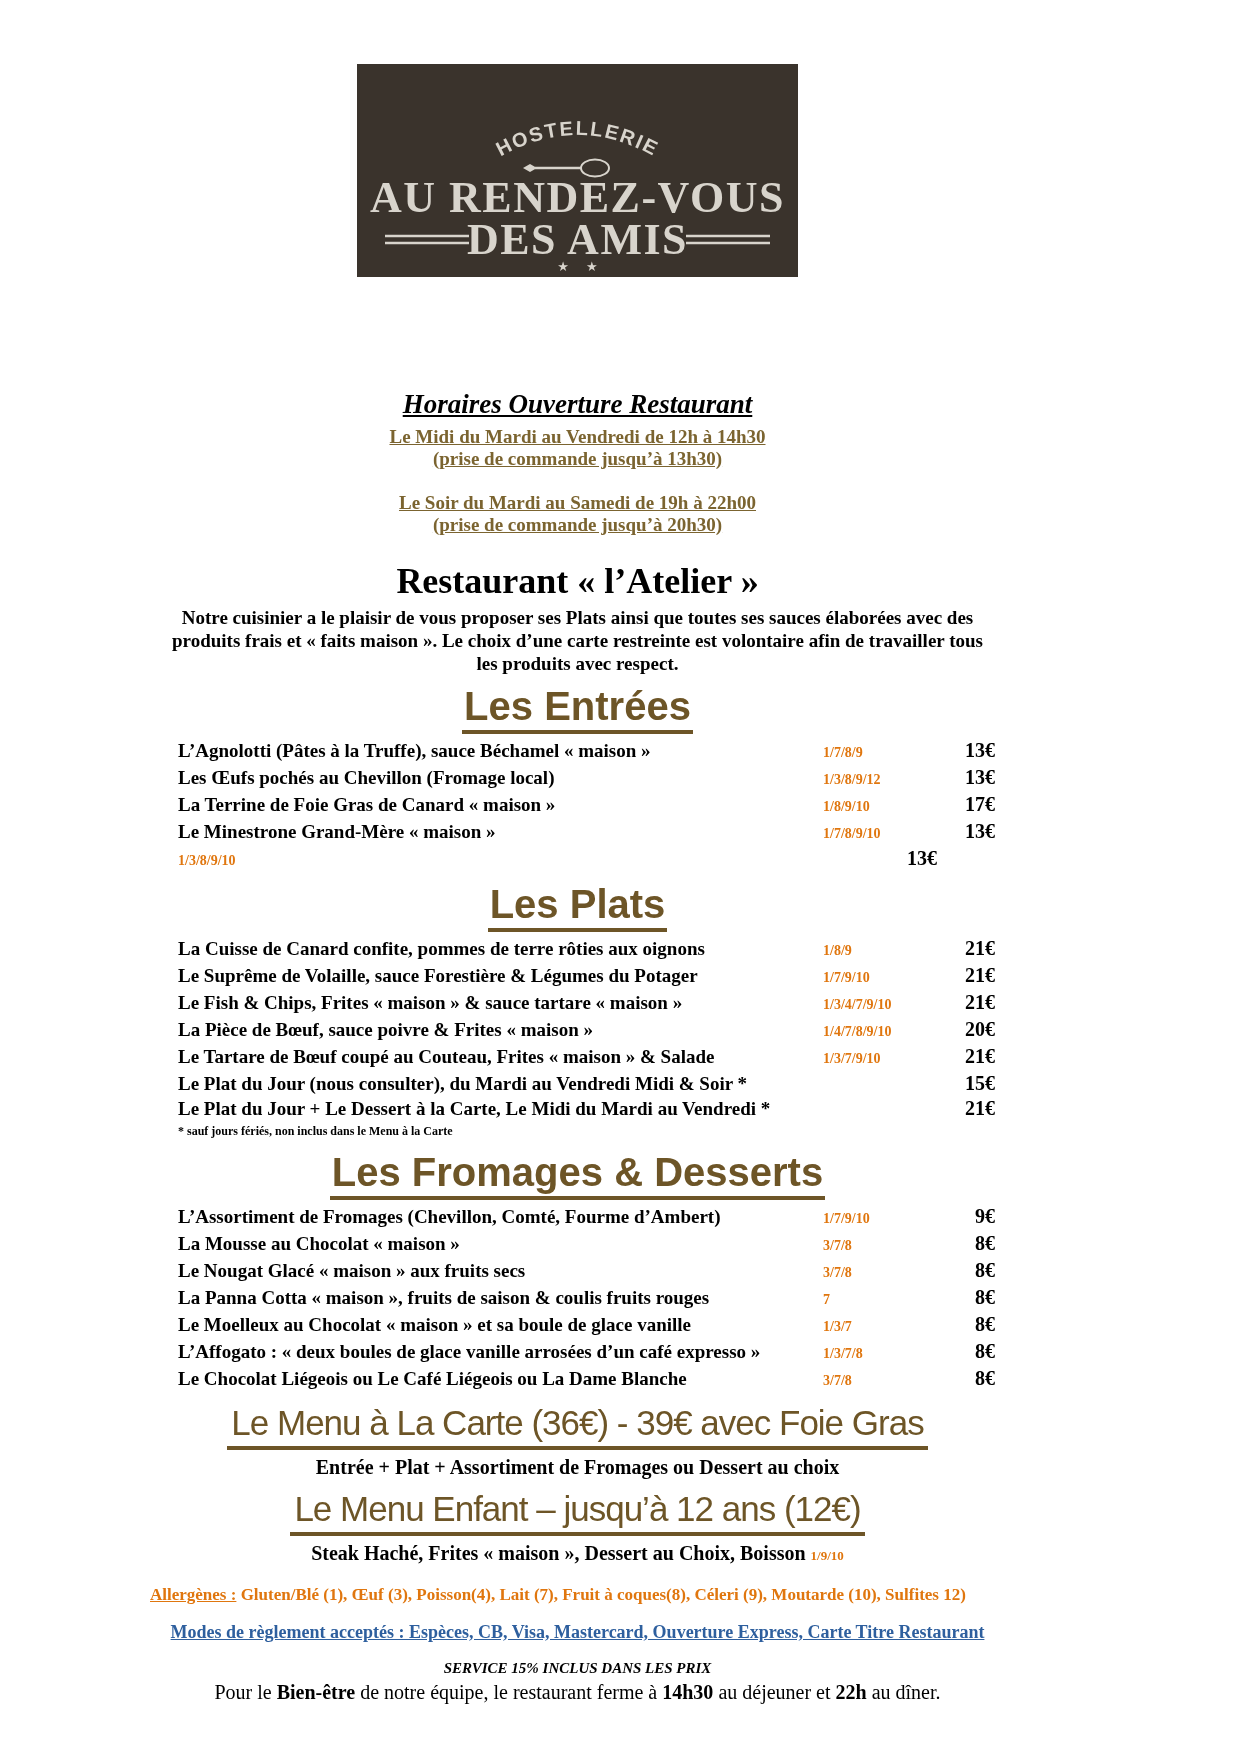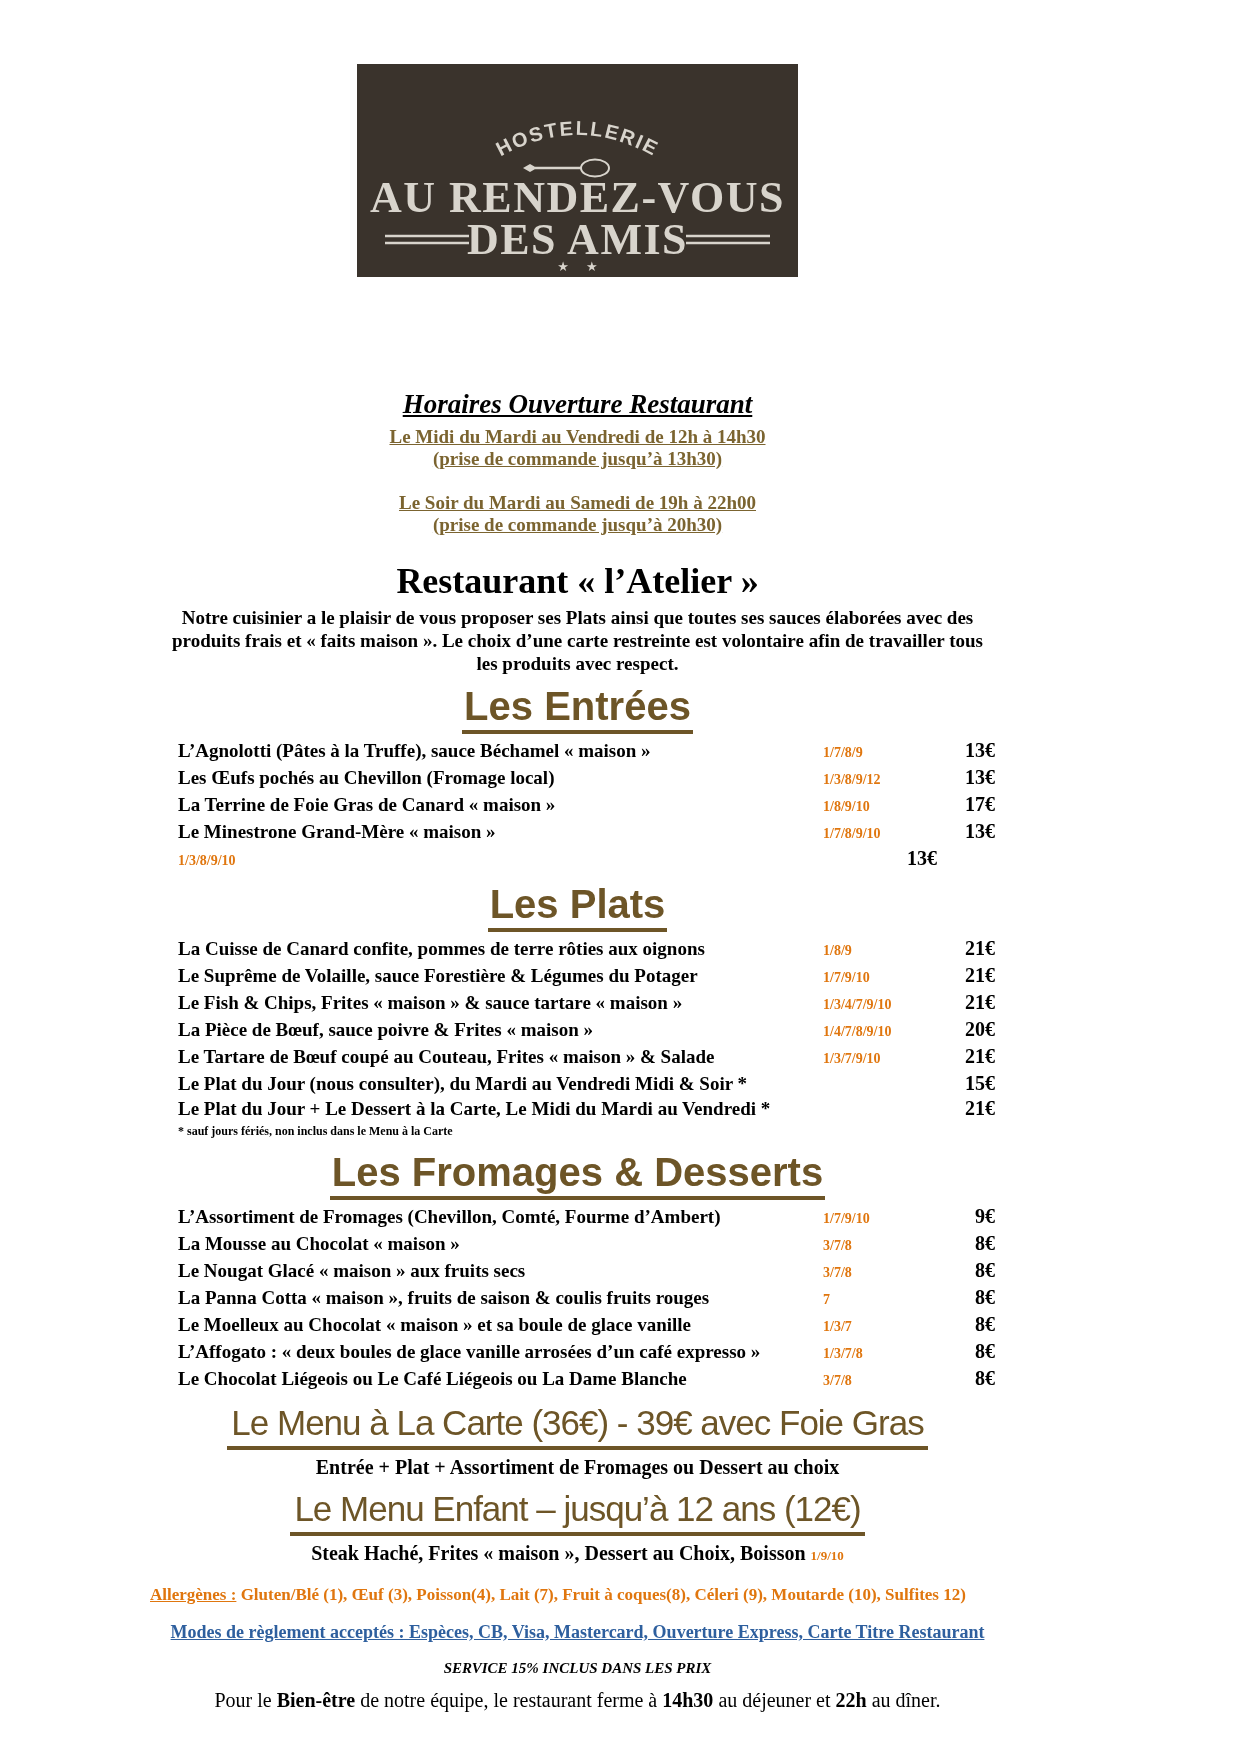--- a/index.html
+++ b/index.html
@@ -63,21 +63,21 @@
 
   
   .allergens-line { margin-top: 16px; color: #e0760e;
                     font-weight: bold; font-size: 17px; line-height: 21px; }
   .allergens-line .label { text-decoration: underline; }
   .payment-line { margin-top: 16px; text-align: center; color: #2e5f9e;
                   font-weight: bold; font-size: 18px; line-height: 22px;
                   text-decoration: underline; }
   .service-line { margin-top: 16px; text-align: center; font-weight: bold;
                   font-style: italic; font-size: 15px; line-height: 18px; }
-  .closing { margin-top: 10px; text-align: center; font-size: 20px; line-height: 26px; }
+  .closing { margin-top: 2px; text-align: center; font-size: 20px; line-height: 26px; }
   .closing b { font-weight: bold; }
 </style>
 </head>
 <body>
 
 <div class="page">
 
   <div class="logo">
     <svg width="441" height="213" viewBox="0 0 441 213">
       <rect x="0" y="0" width="441" height="213" fill="#3a332c"></rect>

